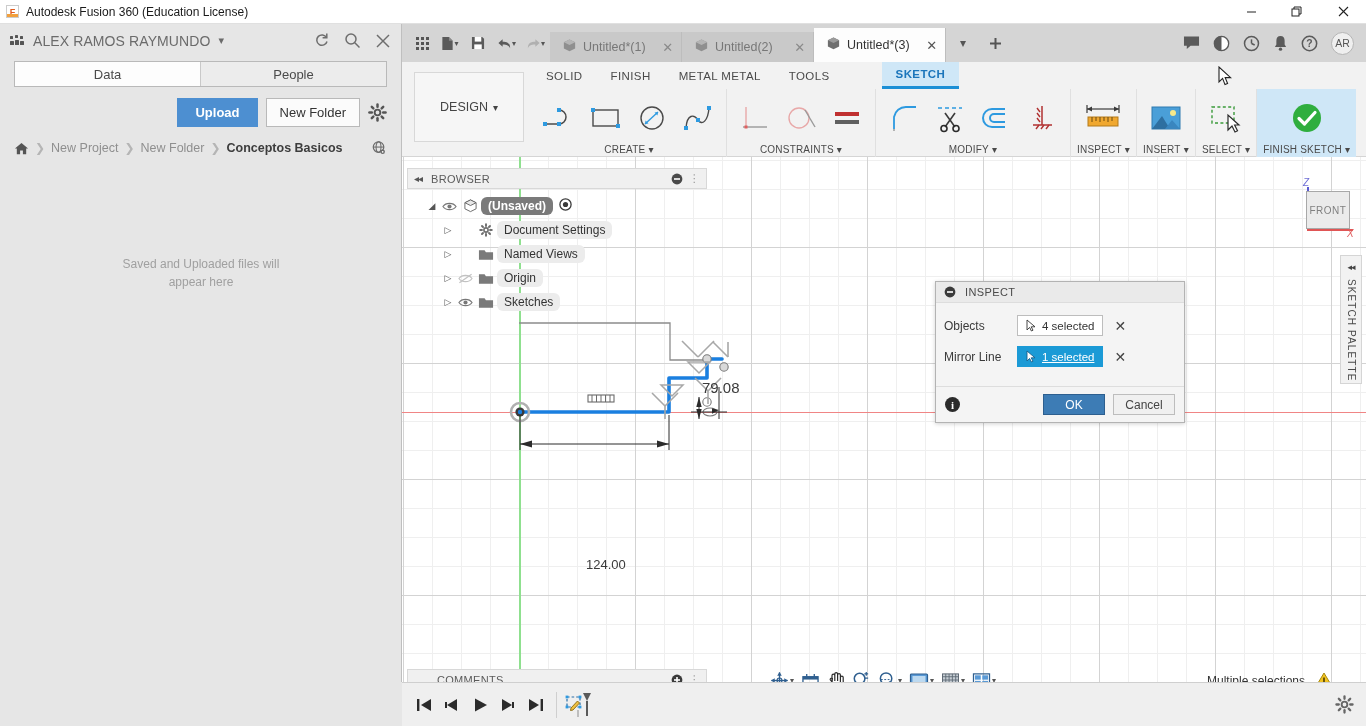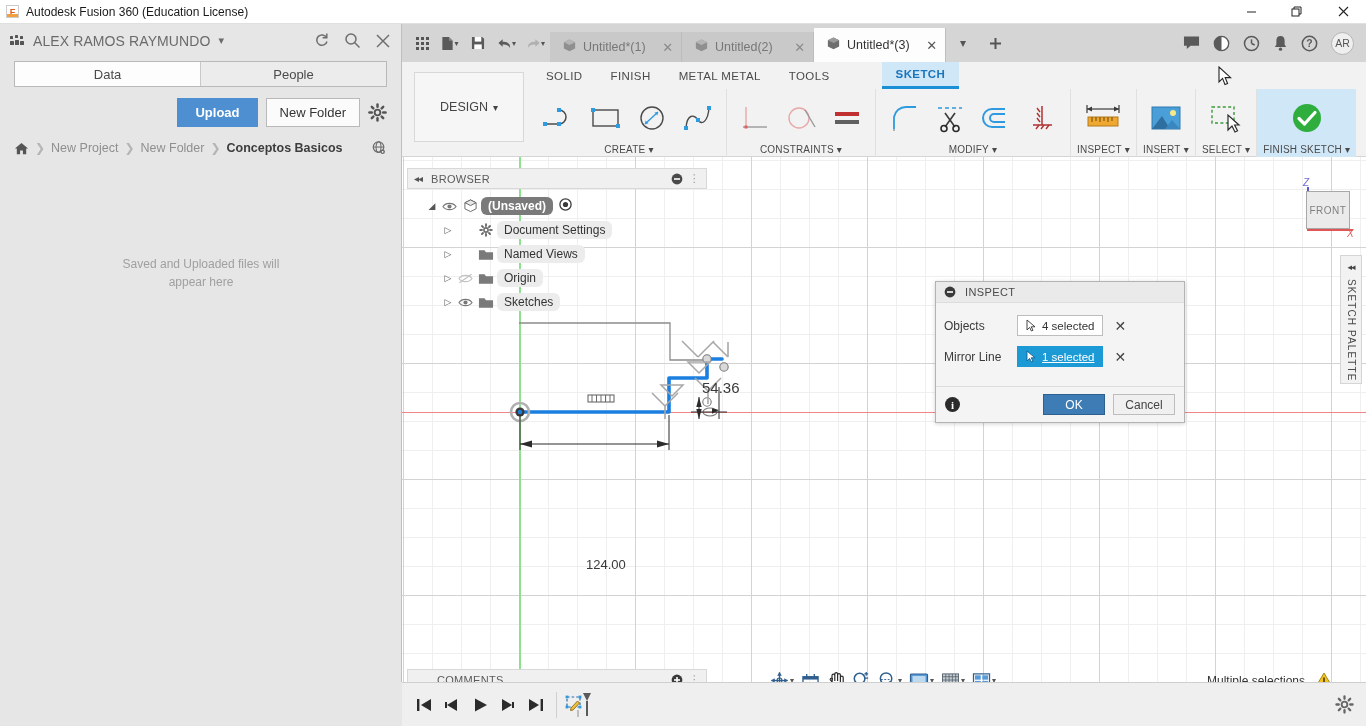--- a/index.html
+++ b/index.html
@@ -798,21 +798,21 @@
 
         <line x1="297" y1="240" x2="297" y2="262" stroke="#2b2b2b" stroke-width="1"></line>
         <polygon points="297,240 294.3,250 299.7,250" fill="#2b2b2b"></polygon>
         <polygon points="297,262 294.3,252 299.7,252" fill="#2b2b2b"></polygon>
         <line x1="289" y1="255" x2="325" y2="255" stroke="#2b2b2b" stroke-width="1"></line>
         <line x1="317" y1="230" x2="317" y2="262" stroke="#2b2b2b" stroke-width="1"></line>
         <polygon points="317,253 310,251.3 310,256.7" fill="#2b2b2b"></polygon>
       </svg>
 
       <div style="position:absolute;left:184px;top:400px;font-size:13px;color:#3a3a3a;text-align:center;">124.00</div>
-      <div style="position:absolute;left:300px;top:222px;font-size:15px;color:#3a3a3a;">54.36</div>
+      <div style="position:absolute;left:300px;top:222px;font-size:15px;color:#3a3a3a;">79.08</div>
 
       <div class="browser">
         <div class="br-head">
           <span class="br-collapse">◂◂</span>
           <span>BROWSER</span>
           <span class="br-min">
             <svg width="12" height="12" viewBox="0 0 12 12">
               <circle cx="6" cy="6" r="5.4" fill="#4a4a4a"></circle>
               <line x1="3" y1="6" x2="9" y2="6" stroke="#fff" stroke-width="1.6"></line>
             </svg>

